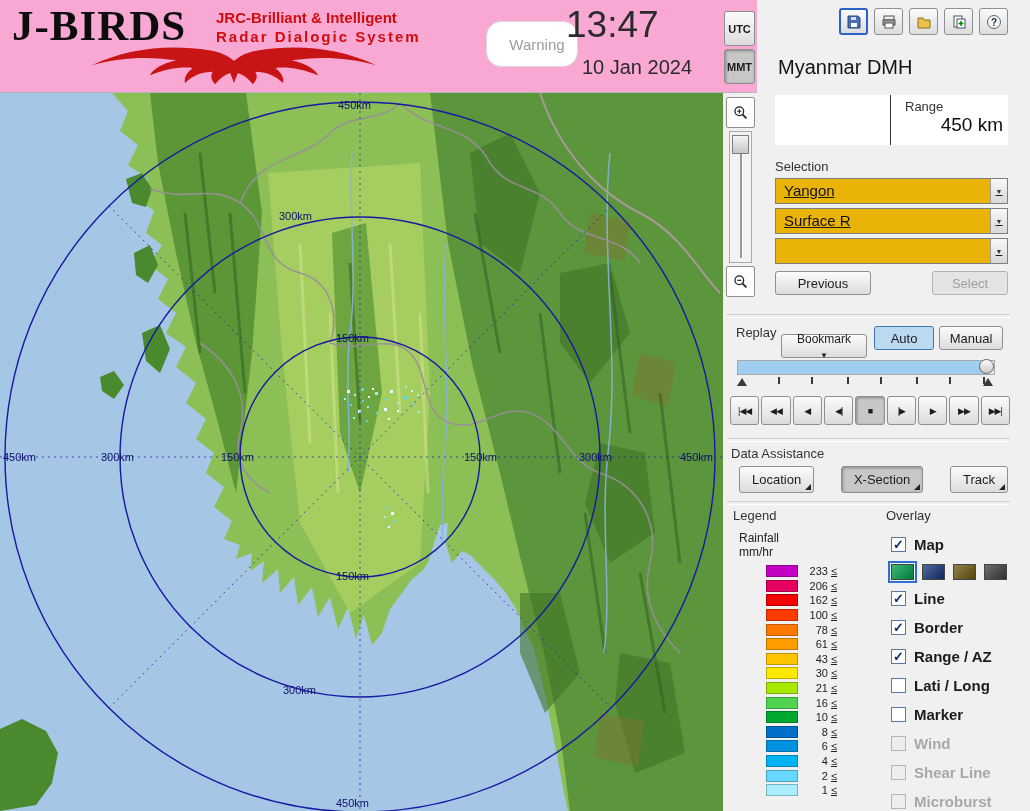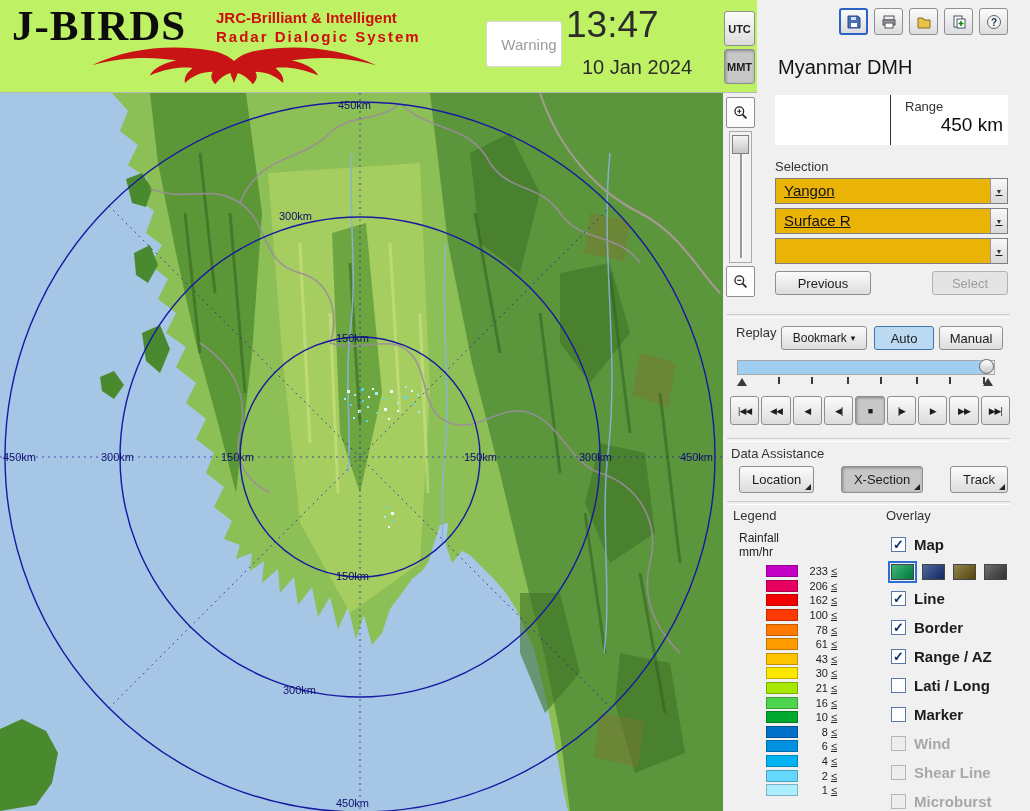--- a/index.html
+++ b/index.html
@@ -1,24 +1,24 @@
 <!DOCTYPE html>
 <html><head>
 <meta charset="utf-8">
 <style>
   html,body{margin:0;padding:0;background:#6e6e6e;}
   .app{position:relative;width:1030px;height:811px;background:#f0f0f0;overflow:hidden;
        font-family:"Liberation Sans",sans-serif;color:#1c1c1c;}
   
-  .header{position:absolute;left:0;top:0;width:757px;height:92px;background:#bef264;border-bottom:1px solid #b5b5b5;}
+  .header{position:absolute;left:0;top:0;width:757px;height:92px;background:#f9a8d4;border-bottom:1px solid #b5b5b5;}
   .logo-title{position:absolute;left:12px;top:4px;font-family:"Liberation Serif",serif;font-size:43px;font-weight:bold;color:#0d0d0d;letter-spacing:1px;line-height:1;}
   .logo-sub{position:absolute;left:216px;top:9px;color:#cf0d0d;font-weight:bold;font-size:15px;line-height:1.25;}
   .logo-sub .l2{letter-spacing:2px;}
   .eagle{position:absolute;left:8px;top:44px;width:452px;height:44px;}
-  .warning-btn{position:absolute;left:486px;top:21px;width:76px;height:46px;background:#fff;border:1px solid #d8d8d8;border-radius:3px;color:#9c9c9c;font-size:15px;display:flex;align-items:center;justify-content:center;padding-left:16px;}
+  .warning-btn{position:absolute;left:486px;top:21px;width:92px;height:46px;background:#fff;border:1px solid #d8d8d8;border-radius:15px;color:#9c9c9c;font-size:15px;display:flex;align-items:center;justify-content:center;padding-left:16px;}
   .clock-time{position:absolute;left:566px;top:4px;width:132px;text-align:left;font-size:37px;color:#2b2b2b;}
   .clock-date{position:absolute;left:552px;top:56px;width:170px;text-align:center;font-size:20px;color:#2b2b2b;}
   .tz-btn{position:absolute;left:724px;width:31px;height:35px;font-size:11px;font-weight:bold;}
   
   .btn3d{background:linear-gradient(#fbfbfb,#dcdcdc);border:1px solid #8f8f8f;border-radius:3px;color:#1c1c1c;display:flex;align-items:center;justify-content:center;font-family:inherit;cursor:default;padding:0;}
   .pressed{background:#c7c7c7 !important;box-shadow:inset 1px 1px 3px rgba(0,0,0,.32);}
   .active-blue{background:#bcd9f2 !important;border-color:#3f74ad !important;}
   .disabled-btn{background:#e4e4e4 !important;color:#9d9d9d !important;border-color:#b2b2b2 !important;}
   
   .tool-btn{position:absolute;top:8px;width:29px;height:27px;}
@@ -30,21 +30,21 @@
   .range-label{position:absolute;left:905px;top:99px;font-size:13px;color:#333;}
   .range-value{position:absolute;left:891px;top:114px;width:112px;text-align:right;font-size:19px;color:#0d0d0d;}
   .selection-label{position:absolute;left:775px;top:159px;font-size:13px;color:#333;}
   .dropdown{position:absolute;left:775px;width:233px;height:26px;background:#eab308;border:1px solid #7f7f7f;display:flex;box-sizing:border-box;text-decoration:underline;}
   .dd-value{flex:1;font-size:15px;color:#111;padding:3px 0 0 8px;overflow:hidden;white-space:nowrap;}
   .dd-arrow{width:16px;border-left:1px solid #9a9a9a;background:linear-gradient(#f8f8f8,#d8d8d8);display:flex;align-items:center;justify-content:center;font-size:7px;color:#333;}
   .prev-btn{position:absolute;left:775px;top:271px;width:96px;height:24px;font-size:13px;}
   .select-btn{position:absolute;left:932px;top:271px;width:76px;height:24px;font-size:13px;}
   .sep{position:absolute;left:727px;width:283px;height:2px;border-top:1px solid #cdcdcd;border-bottom:1px solid #ffffff;}
   .replay-label{position:absolute;left:736px;top:325px;font-size:13px;color:#333;}
-  .bookmark-btn{position:absolute;left:781px;top:326px;width:86px;height:24px;font-size:12px;gap:4px;}
+  .bookmark-btn{position:absolute;left:781px;top:334px;width:86px;height:24px;font-size:12px;gap:4px;flex-direction:column;}
   .auto-btn{position:absolute;left:874px;top:326px;width:60px;height:24px;font-size:13px;}
   .manual-btn{position:absolute;left:939px;top:326px;width:64px;height:24px;font-size:13px;}
   .slider-track{position:absolute;left:737px;top:360px;width:256px;height:13px;background:#e9e9e9;border:1px solid #a8a8a8;}
   .slider-fill{position:absolute;left:0;top:0;height:100%;background:#9fcef0;}
   .slider-handle{position:absolute;top:-2px;width:15px;height:15px;border-radius:50%;background:linear-gradient(#ffffff,#c8c8c8);border:1px solid #666;box-sizing:border-box;}
   .tick-strip{position:absolute;left:737px;top:376px;width:256px;height:12px;}
   .tick{position:absolute;top:1px;width:2px;height:7px;background:#3a3a3a;}
   .tri{position:absolute;top:2px;width:0;height:0;border-left:5px solid transparent;border-right:5px solid transparent;border-bottom:8px solid #3a3a3a;}
   .playback{position:absolute;left:730px;top:396px;width:280px;display:flex;gap:2px;}
   .media-btn{flex:1;height:29px;font-size:9px;letter-spacing:-1px;}

